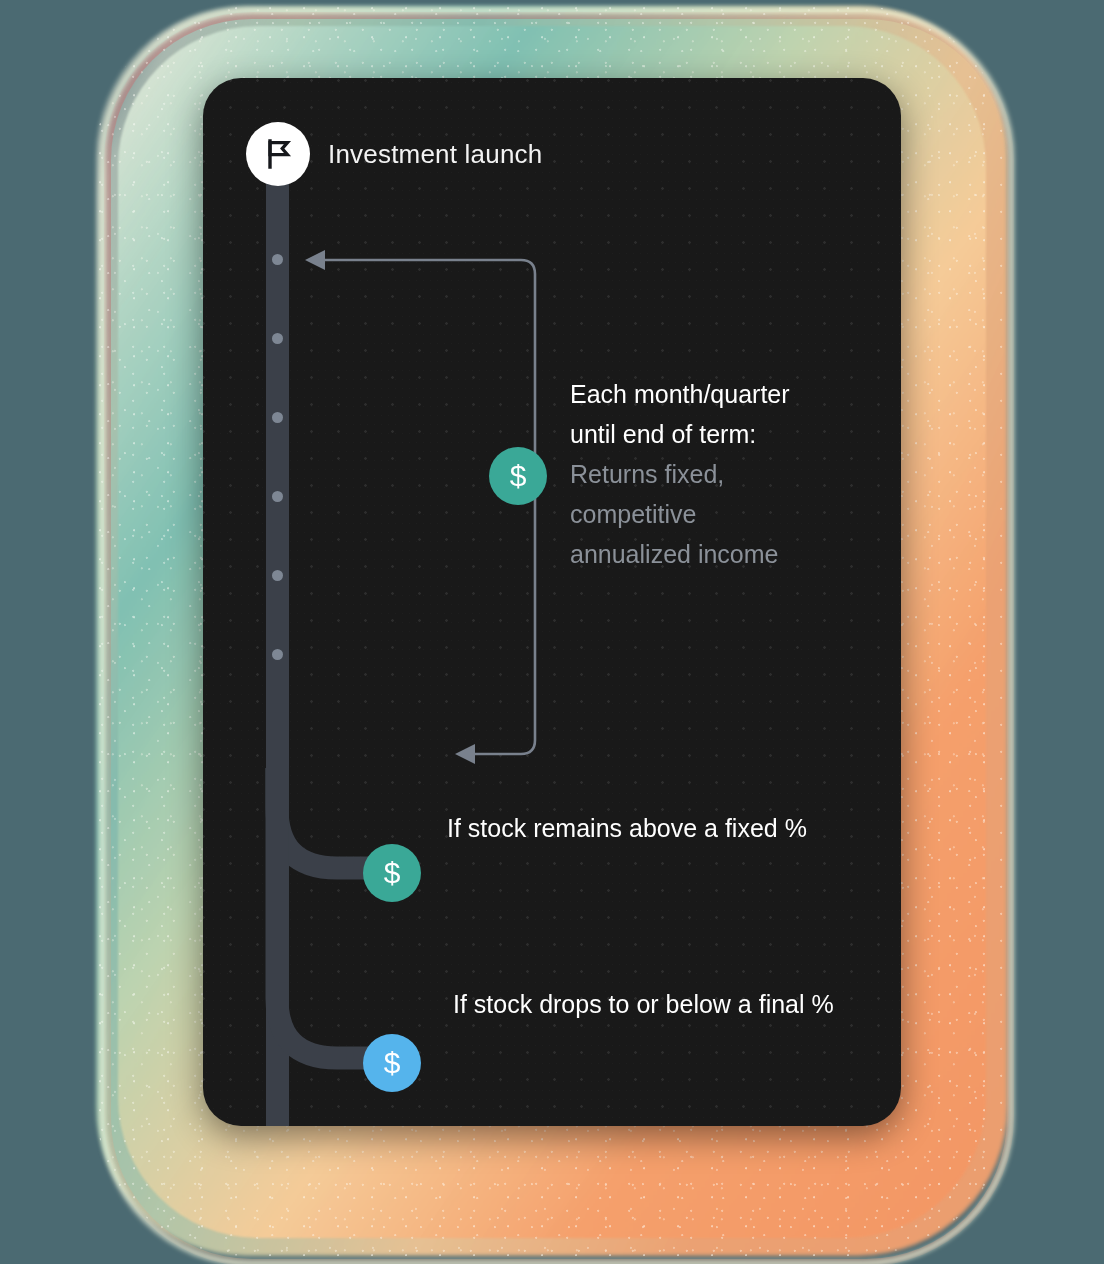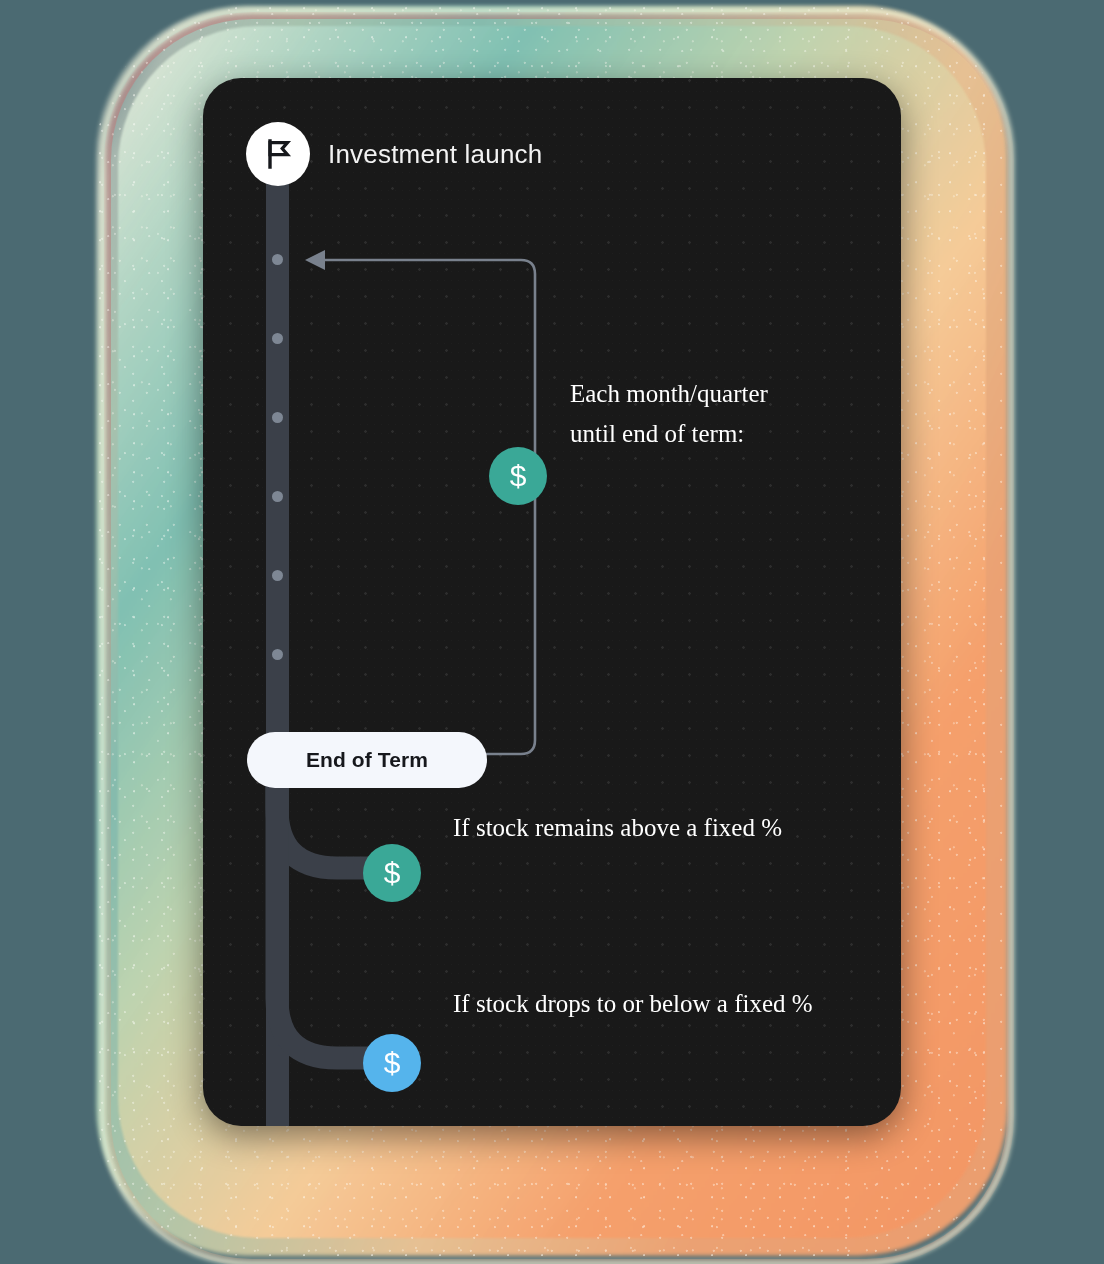--- a/index.html
+++ b/index.html
@@ -224,41 +224,40 @@
     display: flex;
     align-items: center;
     justify-content: center;
     letter-spacing: 0.1px;
     white-space: nowrap;
   }
 
   
   .text-block {
     position: absolute;
-    font-family: Liberation Serif, serif;
   }
   .tb-heading {
     color: #ffffff;
     font-size: 25px;
     line-height: 40px;
     white-space: pre-line;
     margin: 0;
     font-weight: 500;
   }
   .tb-body {
     color: #8b9199;
     font-size: 25px;
     line-height: 40px;
     white-space: pre-line;
     margin: 0;
     font-weight: 400;
   }
 
   .block-recurring { left: 367px; top: 296px; width: 300px; }
-  .block-above     { left: 250px; top: 730px; width: 450px; }
+  .block-above     { left: 244px; top: 730px; width: 450px; }
   .block-below     { left: 250px; top: 906px; width: 460px; }
 </style>
 </head>
 <body>
 
 <div class="stage">
 
   <div class="paint-layer paint-a"></div>
   <div class="paint-layer paint-b"></div>
   <div class="paint-layer paint-rose"></div>
@@ -295,28 +294,30 @@
         </svg>
       </div>
       <div class="header-title">Investment launch</div>
     </div>
 
     <div class="money-node teal" style="left:286px; top:369px;">$</div>
 
     <div class="text-block block-recurring">
       <p class="tb-heading">Each month/quarter
 until end of term:</p>
+      <p class="tb-body">Returns fixed,
+competitive
+annualized income</p>
     </div>
 
-    <div class="term-pill">End of Term</div>
 
     <div class="money-node teal" style="left:160px; top:766px;">$</div>
     <div class="text-block block-above">
       <p class="tb-heading">If stock remains above a fixed %</p>
     </div>
 
     <div class="money-node blue" style="left:160px; top:956px;">$</div>
     <div class="text-block block-below">
-      <p class="tb-heading">If stock drops to or below a fixed %</p>
+      <p class="tb-heading">If stock drops to or below a final %</p>
     </div>
 
   </div>
 </div>
 
 </body></html>

